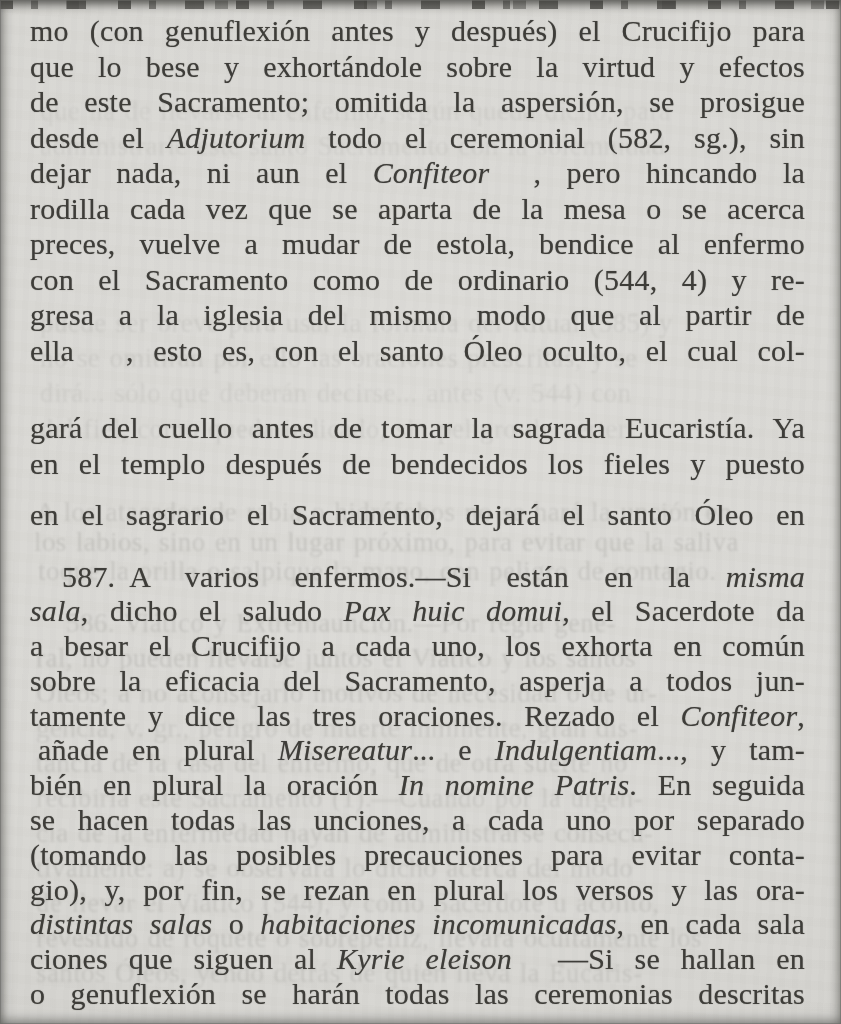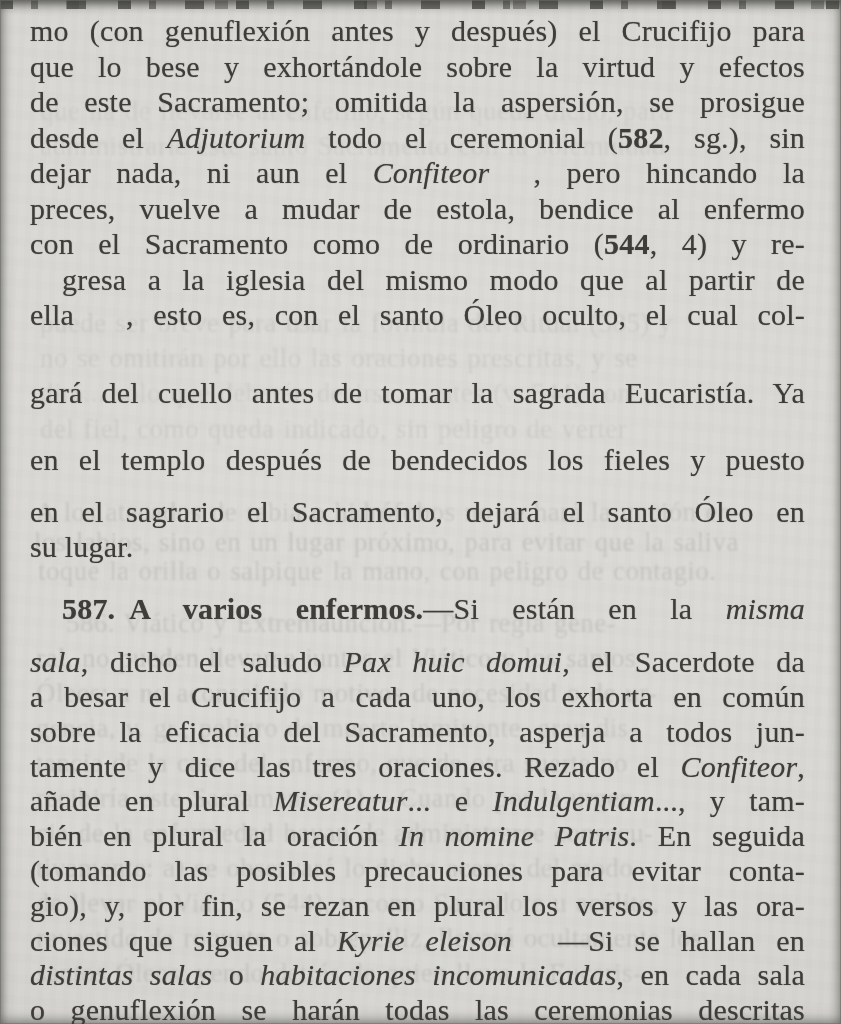--- a/index.html
+++ b/index.html
@@ -50,21 +50,21 @@
     z-index:2;
   }
   .para{position:relative;}
   .line{
     text-align:justify;
     text-align-last:justify;
     white-space:nowrap;
   }
   .line.nojust{text-align-last:left;}
   .it{font-style:italic;}
-  .bd{font-weight:bold;}
+  .bd{font-weight:normal;}
   .gap{display:inline-block;}
   .bleed{position:absolute;inset:0;z-index:1;}
   .bleed-line{
     position:absolute;
     white-space:nowrap;
     color:var(--bleed-ink,#5d5c57);
     font-size:27px;
     letter-spacing:.4px;
     word-spacing:2px;
     filter:blur(1.2px);
@@ -97,39 +97,40 @@
       <div class="bleed-line" style="top: 923px; left: 36px; opacity: 0.14;">revestido de roquete o sobrepelliz, llevará ocultamente los</div>
       <div class="bleed-line" style="top: 958px; left: 36px; opacity: 0.13;">santos Óleos, yendo detrás de quien lleva la Eucaris-</div>
     </div>
   <div class="textblock" id="textblock">
       <div class="para">
         <div class="line" style="line-height: 35.5px;"><span>mo (con genuflexión antes y después) el Crucifijo para</span></div>
         <div class="line" style="line-height: 35.5px;"><span>que lo bese y exhortándole sobre la virtud y efectos</span></div>
         <div class="line" style="line-height: 35.5px;"><span>de este Sacramento; omitida la aspersión, se prosigue</span></div>
         <div class="line" style="line-height: 35.5px;"><span>desde el </span><span class="it">Adjutorium</span><span> todo el ceremonial (</span><span class="bd">582</span><span>, sg.), sin</span></div>
         <div class="line" style="line-height: 35.5px;"><span>dejar nada, ni aun el </span><span class="it">Confiteor</span><span class="gap" style="width: 44px;"></span><span>, pero hincando la</span></div>
+        <div class="line" style="line-height: 35.5px;"><span>rodilla cada vez que se aparta de la mesa o se acerca</span></div>
         <div class="line" style="line-height: 35.5px;"><span>preces, vuelve a mudar de estola, bendice al enfermo</span></div>
         <div class="line" style="line-height: 35.5px;"><span>con el Sacramento como de ordinario (</span><span class="bd">544</span><span>, 4) y re-</span></div>
-        <div class="line" style="line-height: 35.5px; margin-left: 32px;"><span>gresa a la iglesia del mismo modo que al partir de</span></div>
+        <div class="line" style="line-height: 35.5px;"><span>gresa a la iglesia del mismo modo que al partir de</span></div>
         <div class="line" style="line-height: 35.5px;"><span>ella</span><span class="gap" style="width: 52px;"></span><span>, esto es, con el santo Óleo oculto, el cual col-</span></div>
         <div class="line" style="line-height: 35.5px; margin-top: 42px;"><span>gará del cuello antes de tomar la sagrada Eucaristía. Ya</span></div>
-        <div class="line" style="line-height: 35.5px; margin-top: 32px;"><span>en el templo después de bendecidos los fieles y puesto</span></div>
+        <div class="line" style="line-height: 35.5px;"><span>en el templo después de bendecidos los fieles y puesto</span></div>
         <div class="line" style="line-height: 35.5px; margin-top: 16px;"><span>en el sagrario el Sacramento, dejará el santo Óleo en</span></div>
-        <div class="line nojust" style="line-height: 35.5px;"><span>su lugar.</span></div>
       </div>
       <div class="para" style="margin-top: 27px;">
         <div class="line" style="line-height: 34.8px; text-indent: 32px;"><span class="bd">587.</span><span class="gap" style="width: 14px;"></span><span class="bd">A varios enfermos.</span><span>—Si están en la </span><span class="it">misma</span></div>
-        <div class="line" style="line-height: 34.8px; margin-top: 19px;"><span class="it">sala</span><span>, dicho el saludo </span><span class="it">Pax huic domui</span><span>, el Sacerdote da</span></div>
+        <div class="line" style="line-height: 34.8px;"><span class="it">sala</span><span>, dicho el saludo </span><span class="it">Pax huic domui</span><span>, el Sacerdote da</span></div>
         <div class="line" style="line-height: 34.8px;"><span>a besar el Crucifijo a cada uno, los exhorta en común</span></div>
         <div class="line" style="line-height: 34.8px;"><span>sobre la eficacia del Sacramento, asperja a todos jun-</span></div>
         <div class="line" style="line-height: 34.8px;"><span>tamente y dice las tres oraciones. Rezado el </span><span class="it">Confiteor</span><span>,</span></div>
-        <div class="line" style="line-height: 34.8px;"><span>añade en plural </span><span class="it">Misereatur</span><span>... e </span><span class="it">Indulgentiam</span><span>..., y tam-</span></div>
+        <div class="line" style="line-height: 34.8px; margin-left: 8px;"><span>añade en plural </span><span class="it">Misereatur</span><span>... e </span><span class="it">Indulgentiam</span><span>..., y tam-</span></div>
         <div class="line" style="line-height: 34.8px;"><span>bién en plural la oración </span><span class="it">In nomine Patris</span><span>. En seguida</span></div>
+        <div class="line" style="line-height: 34.8px;"><span>se hacen todas las unciones, a cada uno por separado</span></div>
         <div class="line" style="line-height: 34.8px;"><span>(tomando las posibles precauciones para evitar conta-</span></div>
         <div class="line" style="line-height: 34.8px;"><span>gio), y, por fin, se rezan en plural los versos y las ora-</span></div>
+        <div class="line" style="line-height: 34.8px;"><span class="it">distintas salas</span><span> o </span><span class="it">habitaciones incomunicadas</span><span>, en cada sala</span></div>
         <div class="line" style="line-height: 34.8px;"><span>ciones que siguen al </span><span class="it">Kyrie eleison</span><span class="gap" style="width: 46px;"></span><span>—Si se hallan en</span></div>
-        <div class="line" style="line-height: 34.8px;"><span class="it">distintas salas</span><span> o </span><span class="it">habitaciones incomunicadas</span><span>, en cada sala</span></div>
         <div class="line" style="line-height: 34.8px;"><span>o genuflexión se harán todas las ceremonias descritas</span></div>
       </div>
     </div>
   <div class="top-artifacts"></div>
   <div class="vignette"></div>
 </div>
 
 </body></html>

